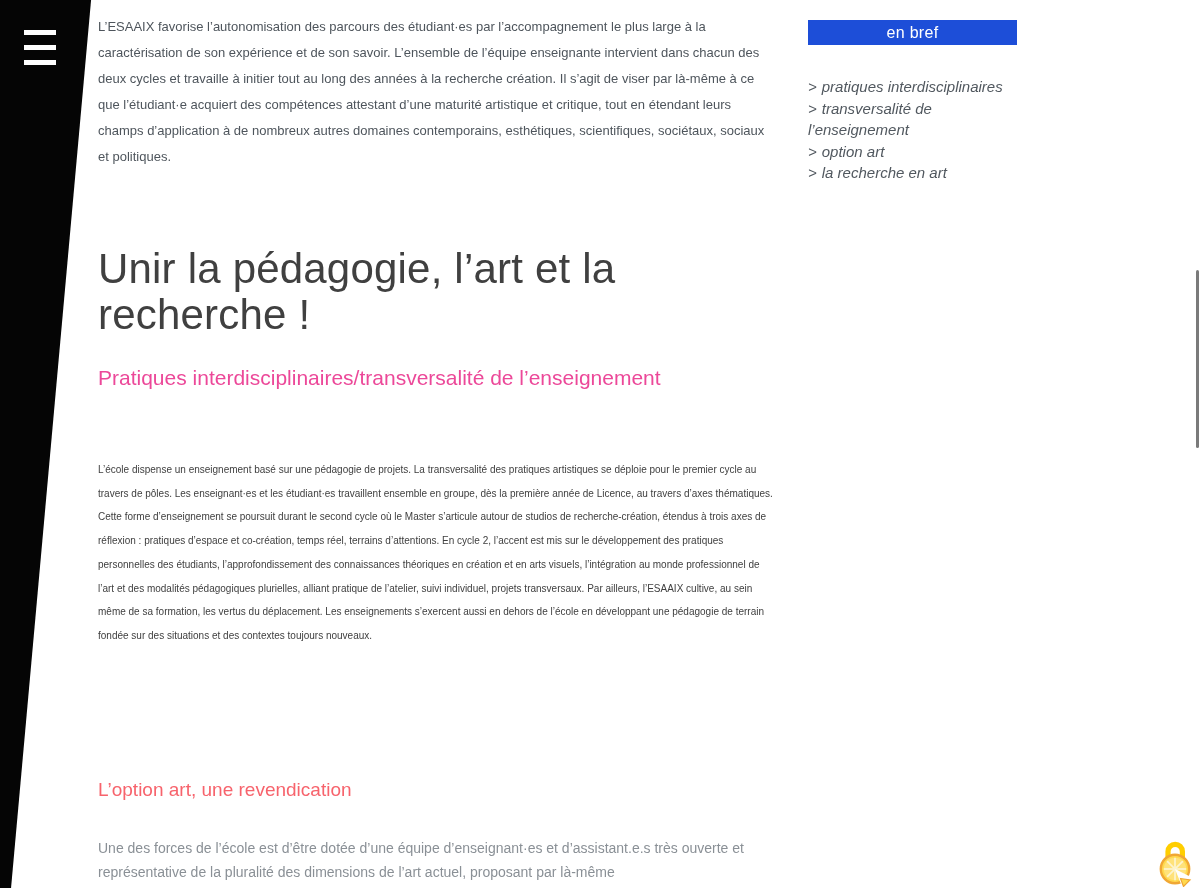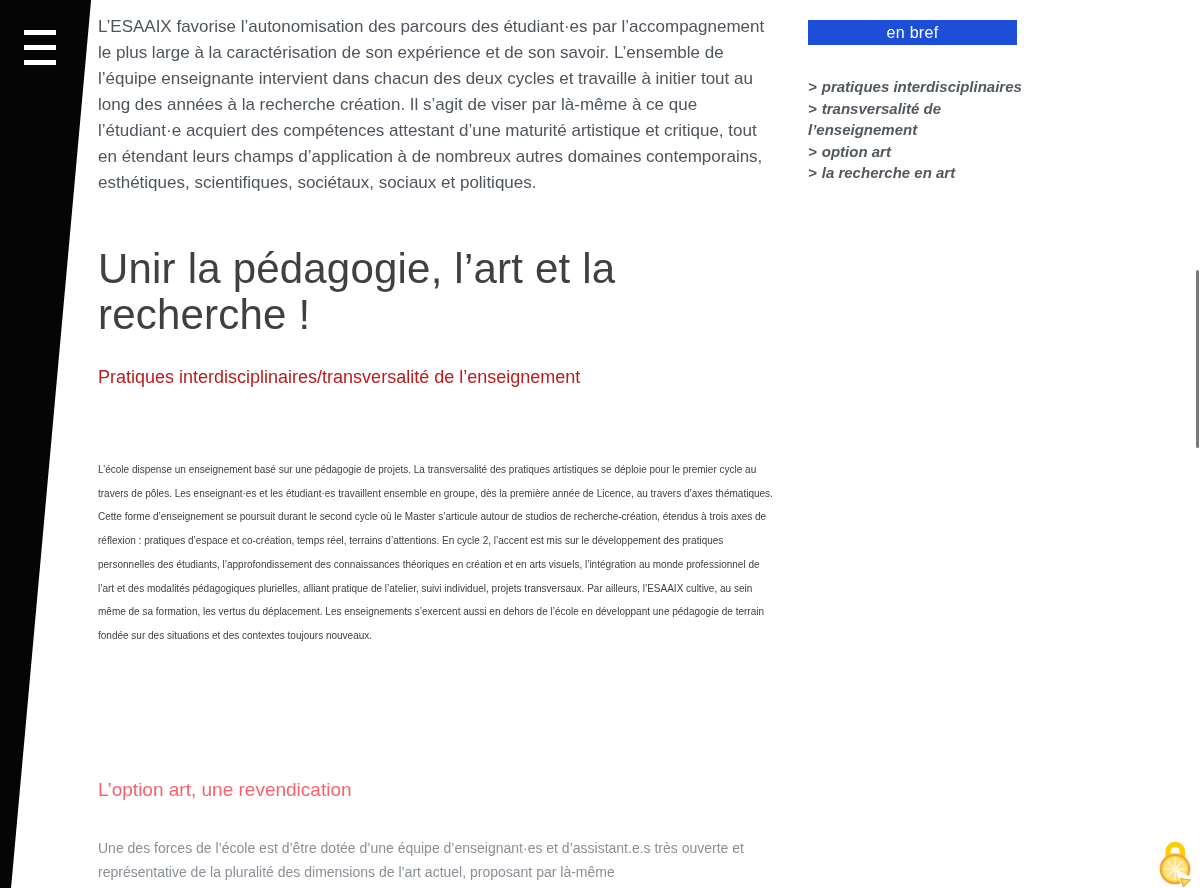--- a/index.html
+++ b/index.html
@@ -33,35 +33,35 @@
 
   
   .main-col {
     position: absolute; left: 98px; top: 0;
     width: 680px; height: 888px;
   }
   .main-col > * { position: absolute; left: 0; margin: 0; }
 
   .intro-par {
     top: 14px; width: 680px;
-    font-size: 17px; line-height: 26px;
+    font-size: 13px; line-height: 26px;
     color: #4e555c;
   }
   .h1-title {
     top: 246px; width: 660px;
     font-size: 42px; line-height: 46px;
     font-weight: normal;
     color: #404040;
     letter-spacing: 0.2px;
   }
   .h2-title {
     top: 360px; width: 680px;
-    font-size: 18px; line-height: 35px;
+    font-size: 21px; line-height: 35px;
     font-weight: normal;
-    color: #b91c1c;
+    color: #ec4899;
   }
   .body-par {
     top: 458px; width: 680px;
     font-size: 10px; line-height: 23.7px;
     color: #404040;
   }
   .h3-title {
     top: 772px; width: 680px;
     font-size: 19px; line-height: 35px;
     font-weight: normal;
@@ -85,21 +85,20 @@
     font-size: 16px; line-height: 25px;
     text-align: center;
     letter-spacing: 0.3px;
   }
   .aside-links {
     list-style: none; margin: 0; padding: 0;
     margin-top: 31px;
     font-size: 15px; line-height: 21.5px;
     font-style: italic;
     color: #51585f;
-    font-weight: bold;
   }
   .aside-links li { margin: 0; }
   .aside-links .chev { margin-right: 5px; font-style: italic; }
   .aside-links a {
     color: #51585f; text-decoration: none; cursor: pointer;
   }
 
   
   .scroll-thumb {
     position: absolute; left: 1196px; top: 270px;

